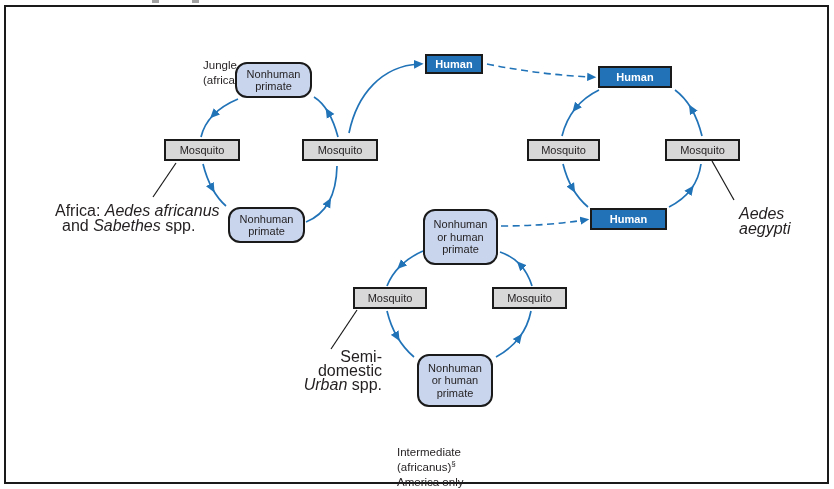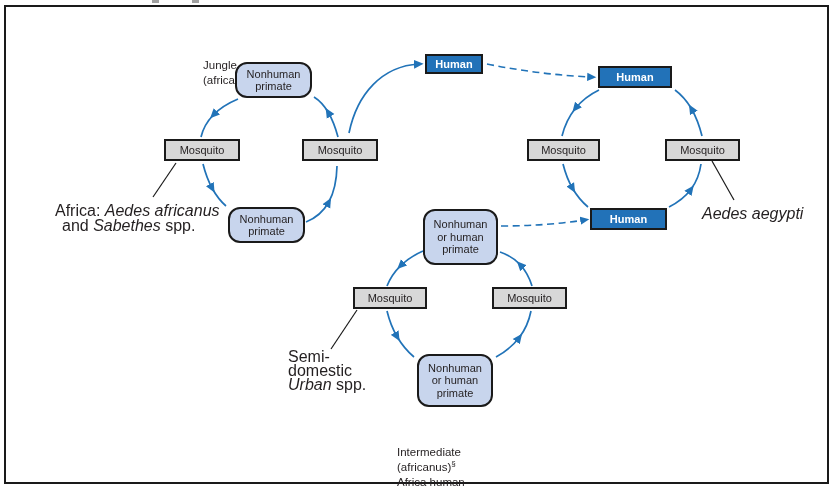--- a/index.html
+++ b/index.html
@@ -24,21 +24,21 @@
     display:flex;align-items:center;justify-content:center;
     text-align:center;font-size:11px;line-height:12.5px;
     white-space:pre-line;
   }
   .box.mosquito{background:var(--mosquito-fill,#d8d8d8);}
   .box.primate{background:var(--primate-fill,#c8d5ed);border-radius:12px;}
   .box.human{background:var(--human-fill,#2272b8);color:var(--human-text,#fff);font-weight:bold;}
   .title{position:absolute;z-index:2;font-size:11.5px;line-height:14.5px;margin-top:40px;}
   .note{position:absolute;z-index:2;font-size:16px;line-height:15px;}
   .note .ind{padding-left:7px;display:block;}
-  .center{text-align:left;}
+  .center{text-align:right;}
   em{font-style:italic;}
   sup{font-size:8px;vertical-align:super;line-height:0;}
 </style>
 </head>
 <body>
 
 <div class="stage">
   <div class="frame"></div>
   <div class="artifact" style="left:152px;"></div>
   <div class="artifact" style="left:192px;"></div>
@@ -75,21 +75,21 @@
     <path class="ptr" d="M712,161 L734,200"></path>
   </svg>
 
   <div class="title" style="left:203px;top:18px;width:120px;">
     <span>Jungle</span><br>
     <span>(africanus)*</span>
   </div>
   <div class="title" style="left:397px;top:405px;width:120px;line-height:15px;">
     <span>Intermediate</span><br>
     <span>(africanus)</span><sup>§</sup><br>
-    <span>Africa human</span>
+    <span>America only</span>
   </div>
 
   <div class="box primate" style="left:235px;top:62px;width:77px;height:36px;">Nonhuman
 primate</div>
   <div class="box mosquito" style="left:164px;top:139px;width:76px;height:22px;">Mosquito</div>
   <div class="box mosquito" style="left:302px;top:139px;width:76px;height:22px;">Mosquito</div>
   <div class="box primate" style="left:228px;top:207px;width:77px;height:36px;">Nonhuman
 primate</div>
 
   <div class="box human" style="left:425px;top:54px;width:58px;height:20px;">Human</div>
@@ -111,16 +111,16 @@
   <div class="note" style="left:55px;top:203px;">
     <span><span>Africa: </span><em>Aedes africanus</em></span><br>
     <span class="ind"><span>and </span><em>Sabethes</em><span> spp.</span></span>
   </div>
 
   <div class="note center" style="left:288px;top:350px;width:94px;line-height:14px;">
     <span>Semi-domestic</span><br>
     <span><em>Urban</em><span> spp.</span></span>
   </div>
 
-  <div class="note" style="left:702px;top:206px;">
+  <div class="note" style="left:739px;top:206px;">
     <em>Aedes aegypti</em>
   </div>
 </div>
 
 </body></html>

